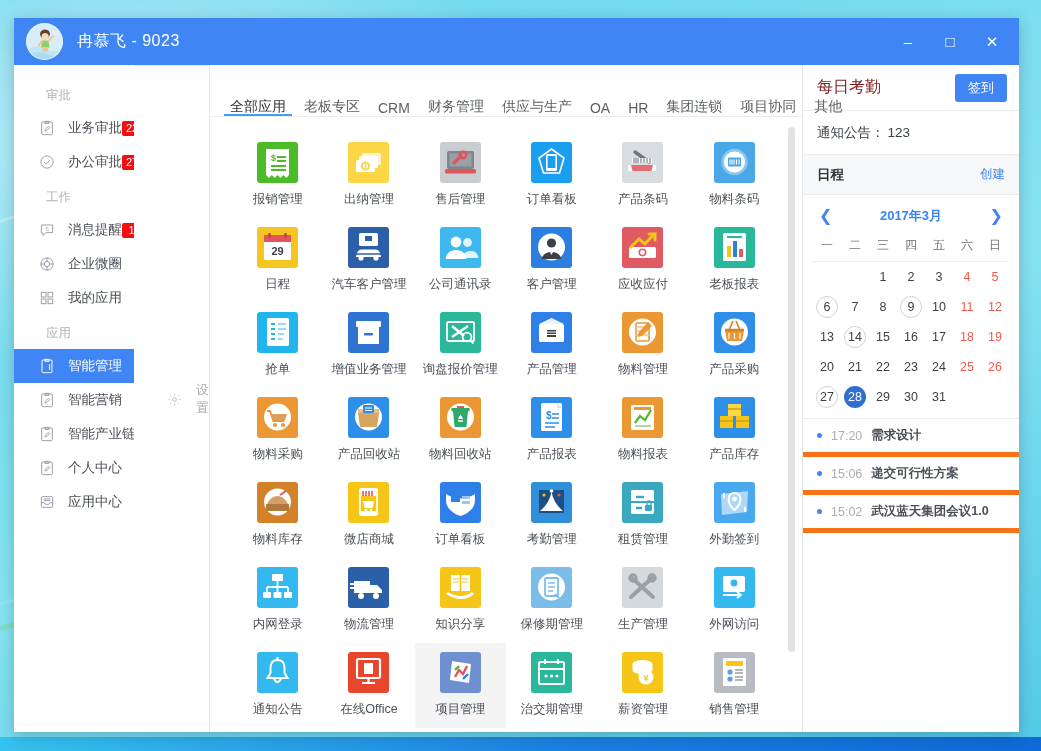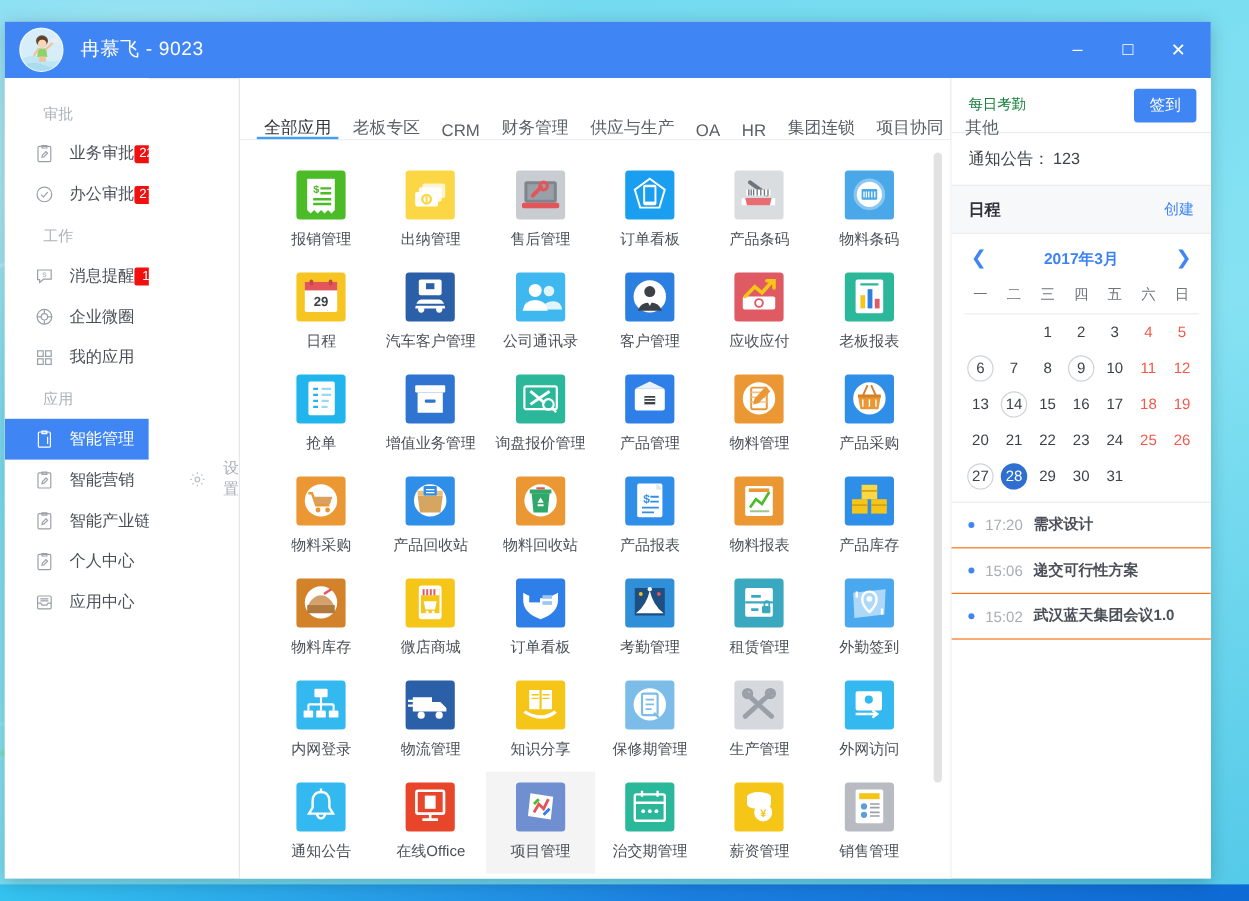--- a/index.html
+++ b/index.html
@@ -34,21 +34,21 @@
     background: linear-gradient(90deg, rgba(255,255,255,0) 0%, rgba(255,255,255,.9) 55%, rgba(255,255,255,0) 100%);
     transform: rotate(-20deg);
   }
   #desktop .taskbar {
     position: absolute; left: 0; bottom: 0; width: 1041px; height: 14px;
     background: linear-gradient(90deg, #35c3ef 0%, #1b7fe0 55%, #0e6ad4 100%);
   }
 
   
   #window {
-    position: absolute; left: 4px; top: 18px;
+    position: absolute; left: 14px; top: 18px;
     width: 1005px; height: 714px;
     background: #fff;
     box-shadow: 0 3px 14px rgba(0,0,0,.22);
     display: flex; flex-direction: column;
   }
   .titlebar {
     height: 47px; background: #3f85f4;
     display: flex; align-items: center; padding: 0 6px 0 12px;
     flex: 0 0 47px;
   }
@@ -157,21 +157,21 @@
 
   
   .right {
     width: 216px; flex: 0 0 216px; background: #fff;
     display: flex; flex-direction: column;
   }
   .rp-attend {
     flex: 0 0 46px; display: flex; align-items: center;
     padding: 0 12px 0 14px; border-bottom: 1px solid #ececec;
   }
-  .rp-attend-t { font-size: 12px; color: #15803d; }
+  .rp-attend-t { font-size: 16px; color: #7f1d1d; }
   .signin-btn {
     margin-left: auto; background: #3f85f4; color: #fff;
     font-size: 13px; padding: 5px 13px; border-radius: 3px; border: none;
     font-family: "Liberation Sans", sans-serif; cursor: pointer;
   }
   .rp-notice {
     flex: 0 0 44px; display: flex; align-items: center;
     padding-left: 14px; border-bottom: 1px solid #ececec;
     font-size: 13.5px; color: #3c4148;
   }
@@ -205,21 +205,21 @@
     display: flex; align-items: center; justify-content: center;
   }
   .cal-day.weekend span { color: #f2594b; }
   .cal-day.mark span { border: 1px solid #cfd3d8; }
   .cal-day.today span { background: #2f6fd0; color: #fff !important; border: none; }
   .cal-day.empty span { visibility: hidden; }
 
   .sched-list { border-top: 1px solid #ececec; }
   .sched-item {
     display: flex; align-items: center; height: 38px;
-    padding: 0 10px 0 14px; border-bottom: 1px solid #f97316;
+    padding: 0 10px 0 14px; border-bottom: 5px solid #f97316;
     font-size: 12.5px; cursor: default;
   }
   .dot {
     width: 5px; height: 5px; border-radius: 50%; background: #3f85f4;
     flex: 0 0 5px; margin-right: 9px;
   }
   .sched-time { color: #a8adb4; margin-right: 9px; }
   .sched-title { color: #4b5058; white-space: nowrap; overflow: hidden; font-weight: bold; }
 </style>
 </head>

